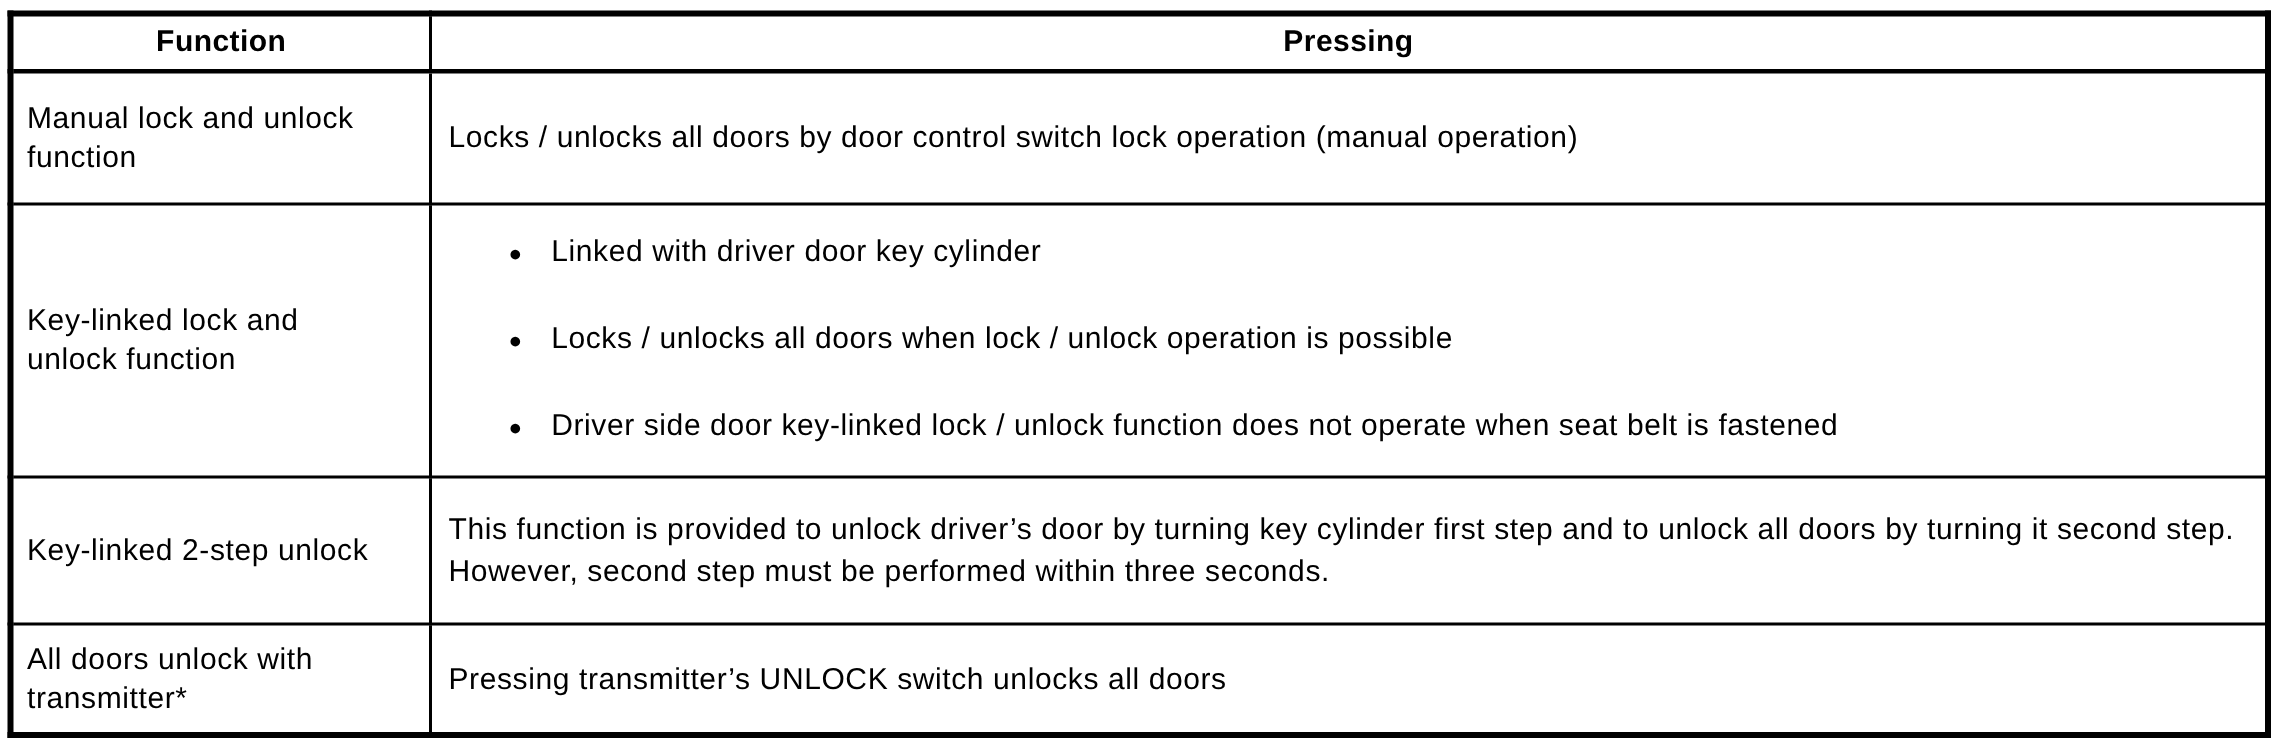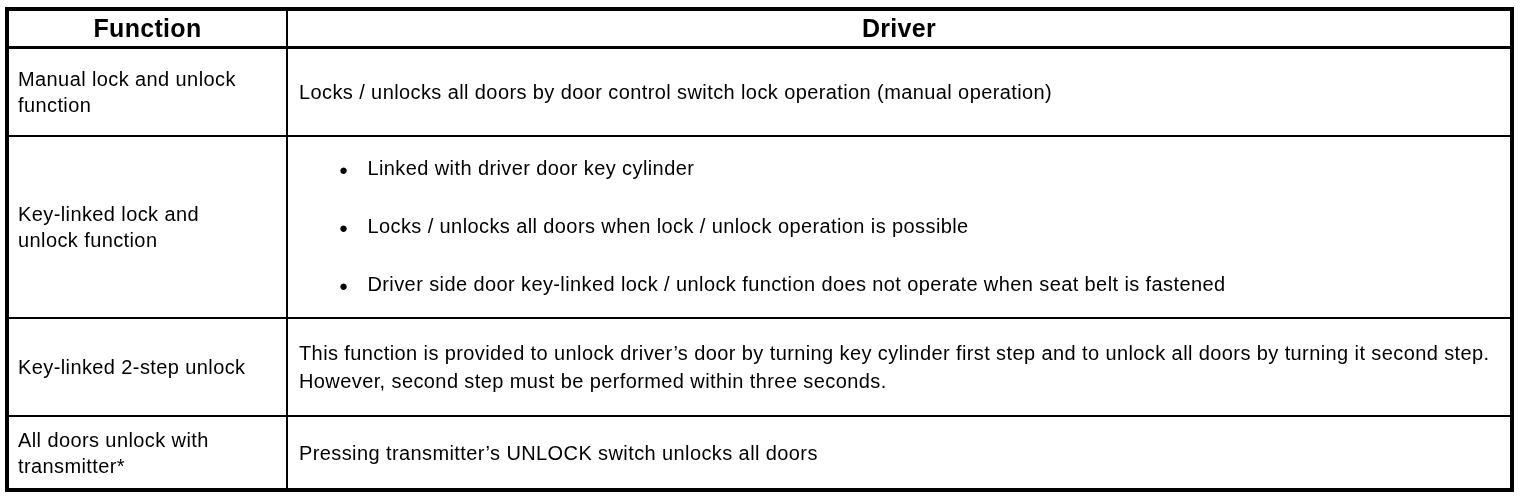--- a/index.html
+++ b/index.html
@@ -19,21 +19,21 @@
     border-collapse: collapse;
     table-layout: fixed;
   }
   .doc-table { border: 4px solid #000; }
   .doc-table th, .doc-table td {
     border: 2px solid #000;
     vertical-align: middle;
   }
   .doc-table thead th {
     border-bottom: 3px solid #000;
-    font-size: 25px;
+    font-size: 20px;
     font-weight: bold;
     text-align: center;
     height: 38px;
     letter-spacing: 0.3px;
   }
   col.fn-col { width: 280px; }
   td.fn-cell {
     padding: 4px 8px 4px 9px;
     font-size: 20px;
     letter-spacing: 0.4px;
@@ -69,21 +69,21 @@
 <body>
 
 <table class="doc-table">
   <colgroup>
     <col class="fn-col">
     <col>
   </colgroup>
   <thead>
     <tr>
       <th>Function</th>
-      <th>Driver</th>
+      <th>Pressing</th>
     </tr>
   </thead>
   <tbody>
     <tr class="row-manual">
       <td class="fn-cell">
         <span class="fn-text">Manual lock and unlock function</span>
       </td>
       <td class="outline-cell">
         <span>Locks / unlocks all doors by door control switch lock operation (manual operation)</span>
       </td>

